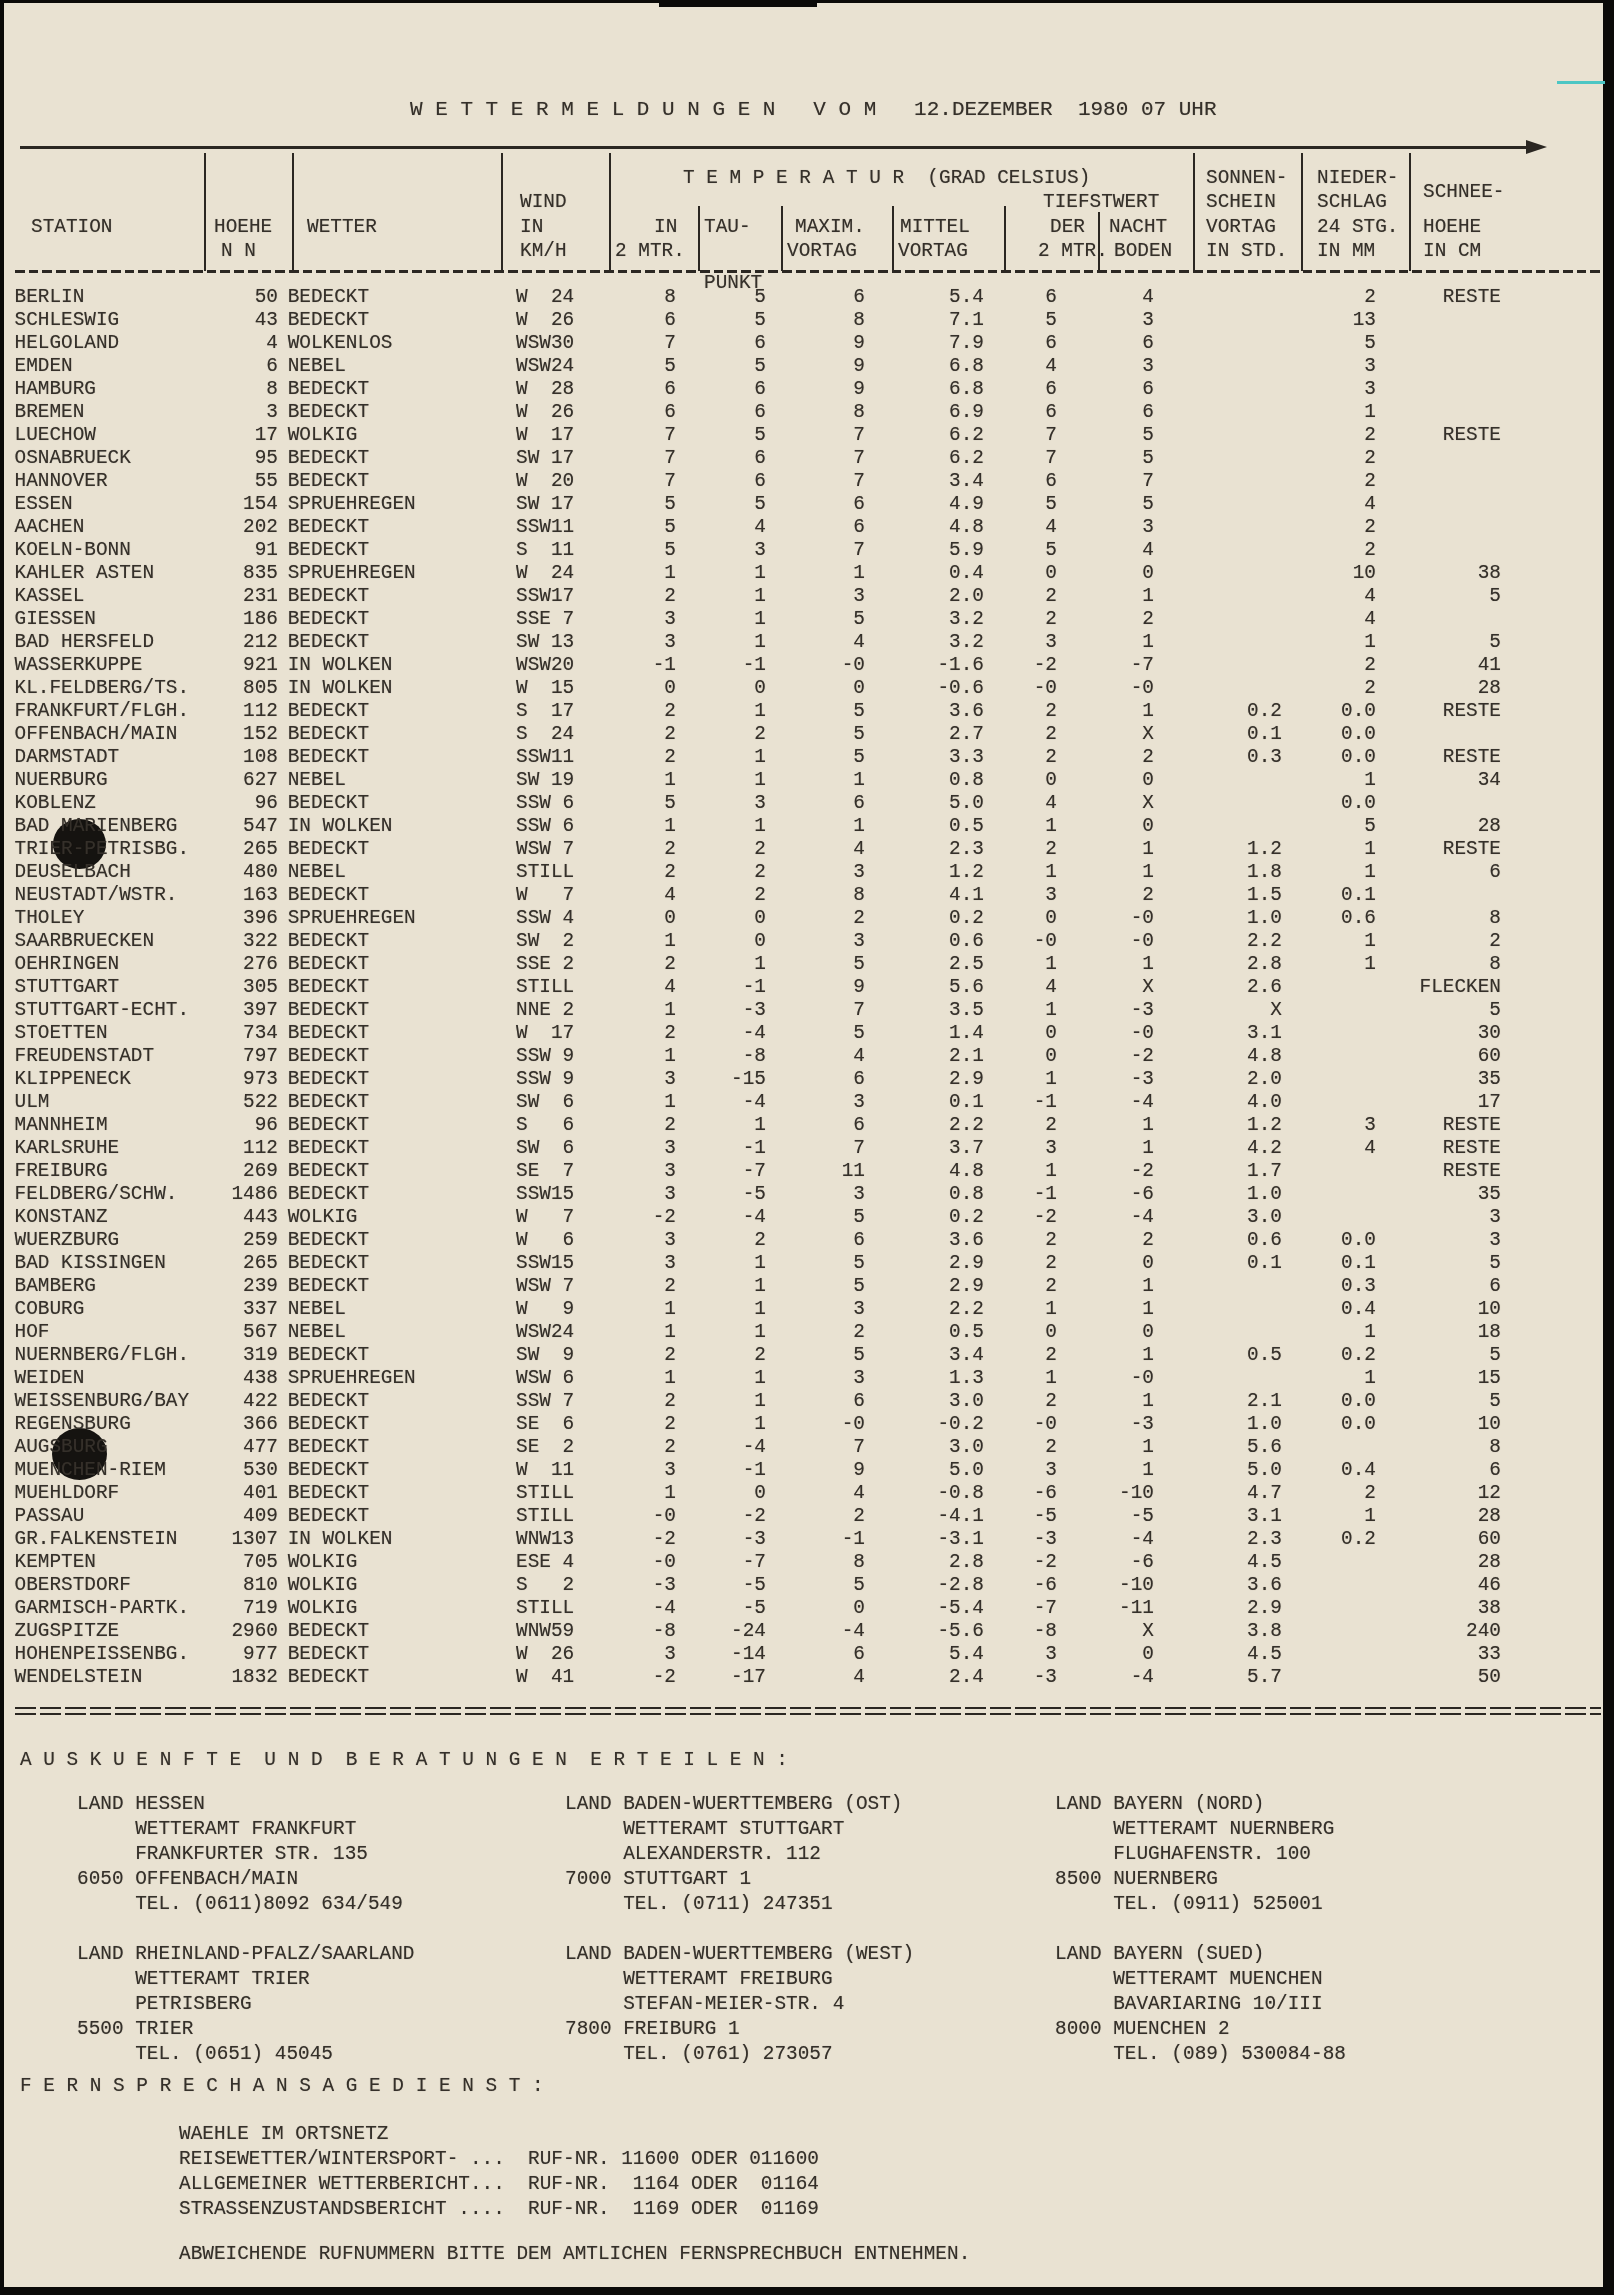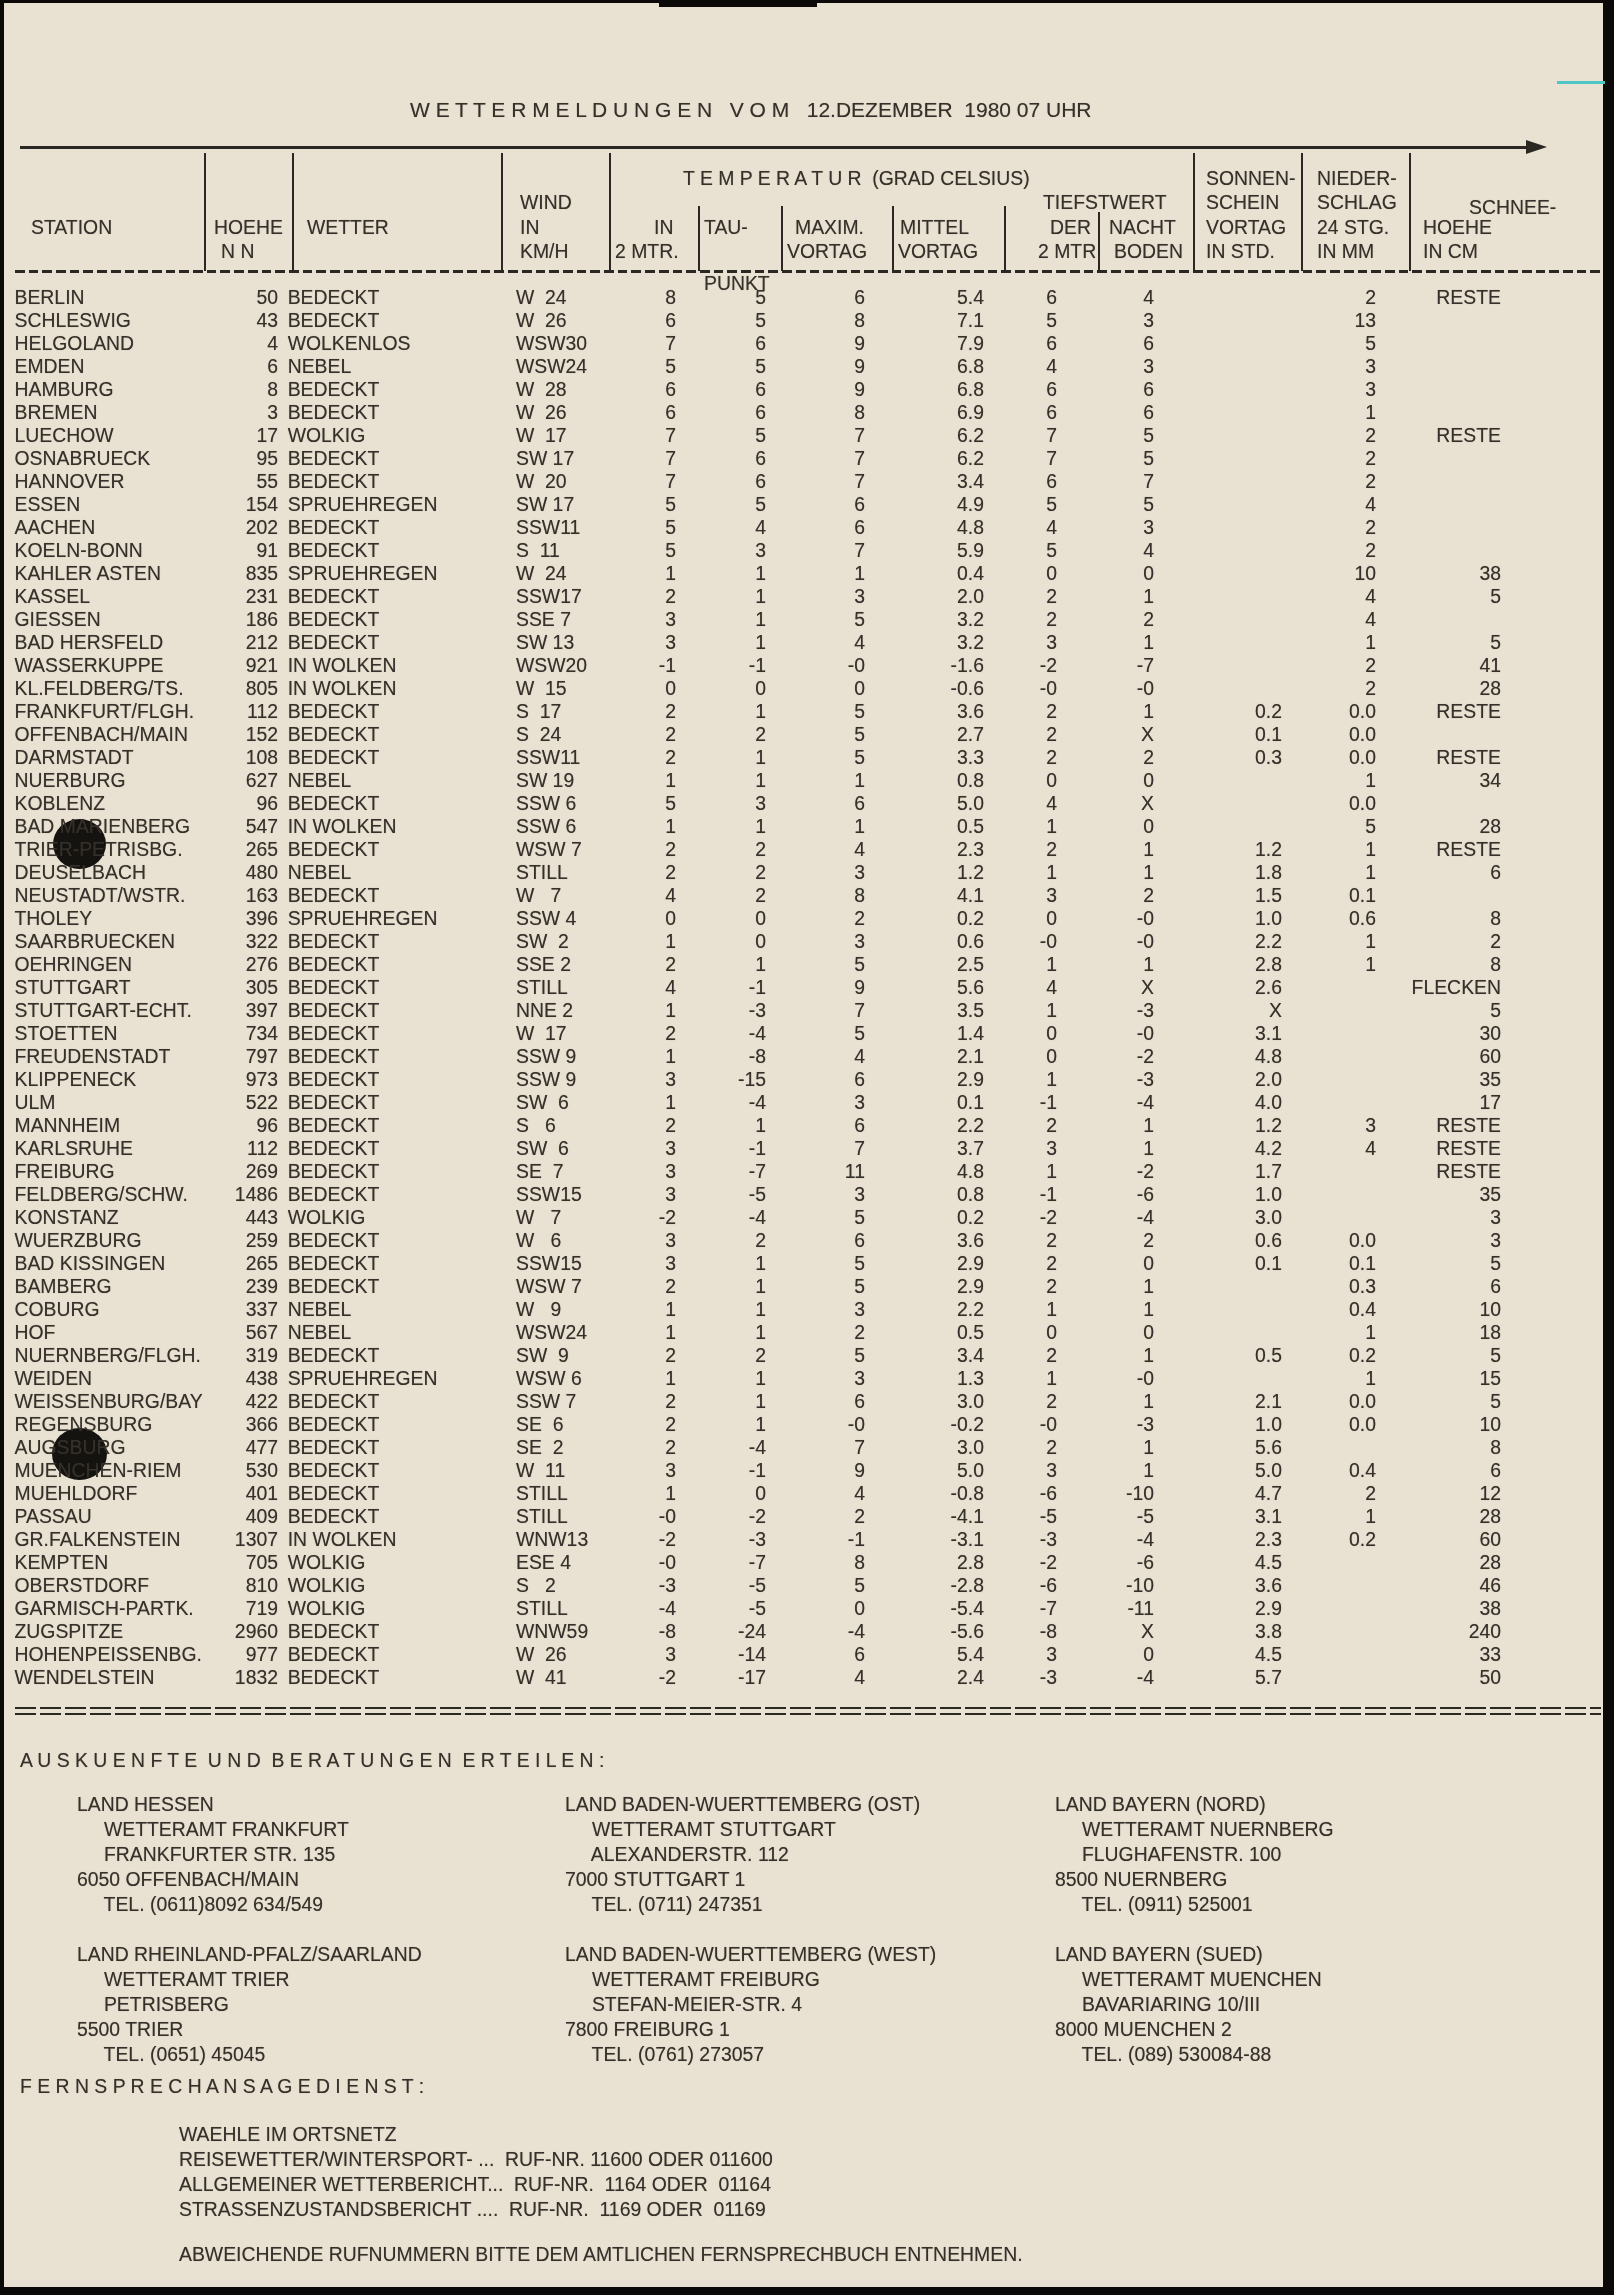--- a/index.html
+++ b/index.html
@@ -1,17 +1,17 @@
 <!DOCTYPE html>
 <html style="font-size:13px"><head>
 <meta charset="utf-8">
 <style>
   html,body{margin:0;padding:0;background:#111;}
   #page{position:relative;width:1615px;height:2295px;background:#e9e2d2;overflow:hidden;
-        font-family:Liberation Sans, sans-serif;color:#35302a;}
+        font-family:Liberation Mono, monospace;color:#35302a;}
   .t{position:absolute;white-space:pre;font-size:19.4px;line-height:22.6px;
      text-shadow:0 0 0.8px rgba(56,50,42,.45);}
   .title{font-size:21px;}
   .heading{font-size:19.4px;}
   .block{position:absolute;white-space:pre;font-size:19.4px;line-height:25px;
          text-shadow:0 0 0.8px rgba(56,50,42,.45);}
   .vline{position:absolute;width:2.4px;background:#2b2722;}
   .rule{position:absolute;background:#2b2722;}
   .dashed{position:absolute;height:3.2px;
           background:repeating-linear-gradient(90deg,#2b2722 0 9.7px,transparent 9.7px 13.7px);}
@@ -74,21 +74,21 @@
   <div class="vline" style="left:1409px;top:153px;height:118px;"></div>
 
   <div class="t" style="left:683px;top:167px;">T E M P E R A T U R  (GRAD CELSIUS)</div>
   <div class="t" style="left:1206px;top:167px;">SONNEN-</div>
   <div class="t" style="left:1317px;top:167px;">NIEDER-</div>
 
   <div class="t" style="left:520px;top:191px;">WIND</div>
   <div class="t" style="left:1043px;top:191px;">TIEFSTWERT</div>
   <div class="t" style="left:1206px;top:191px;">SCHEIN</div>
   <div class="t" style="left:1317px;top:191px;">SCHLAG</div>
-  <div class="t" style="left:1423px;top:196px;margin-left:46px;">SCHNEE-</div>
+  <div class="t" style="left:1423px;top:181px;">SCHNEE-</div>
 
   <div class="t" style="left:31px;top:216px;">STATION</div>
   <div class="t" style="left:214px;top:216px;">HOEHE</div>
   <div class="t" style="left:307px;top:216px;">WETTER</div>
   <div class="t" style="left:520px;top:216px;">IN</div>
   <div class="t" style="left:654px;top:216px;">IN</div>
   <div class="t" style="left:704px;top:216px;">TAU-</div>
   <div class="t" style="left:795px;top:216px;">MAXIM.</div>
   <div class="t" style="left:900px;top:216px;">MITTEL</div>
   <div class="t" style="left:1050px;top:216px;">DER</div>

